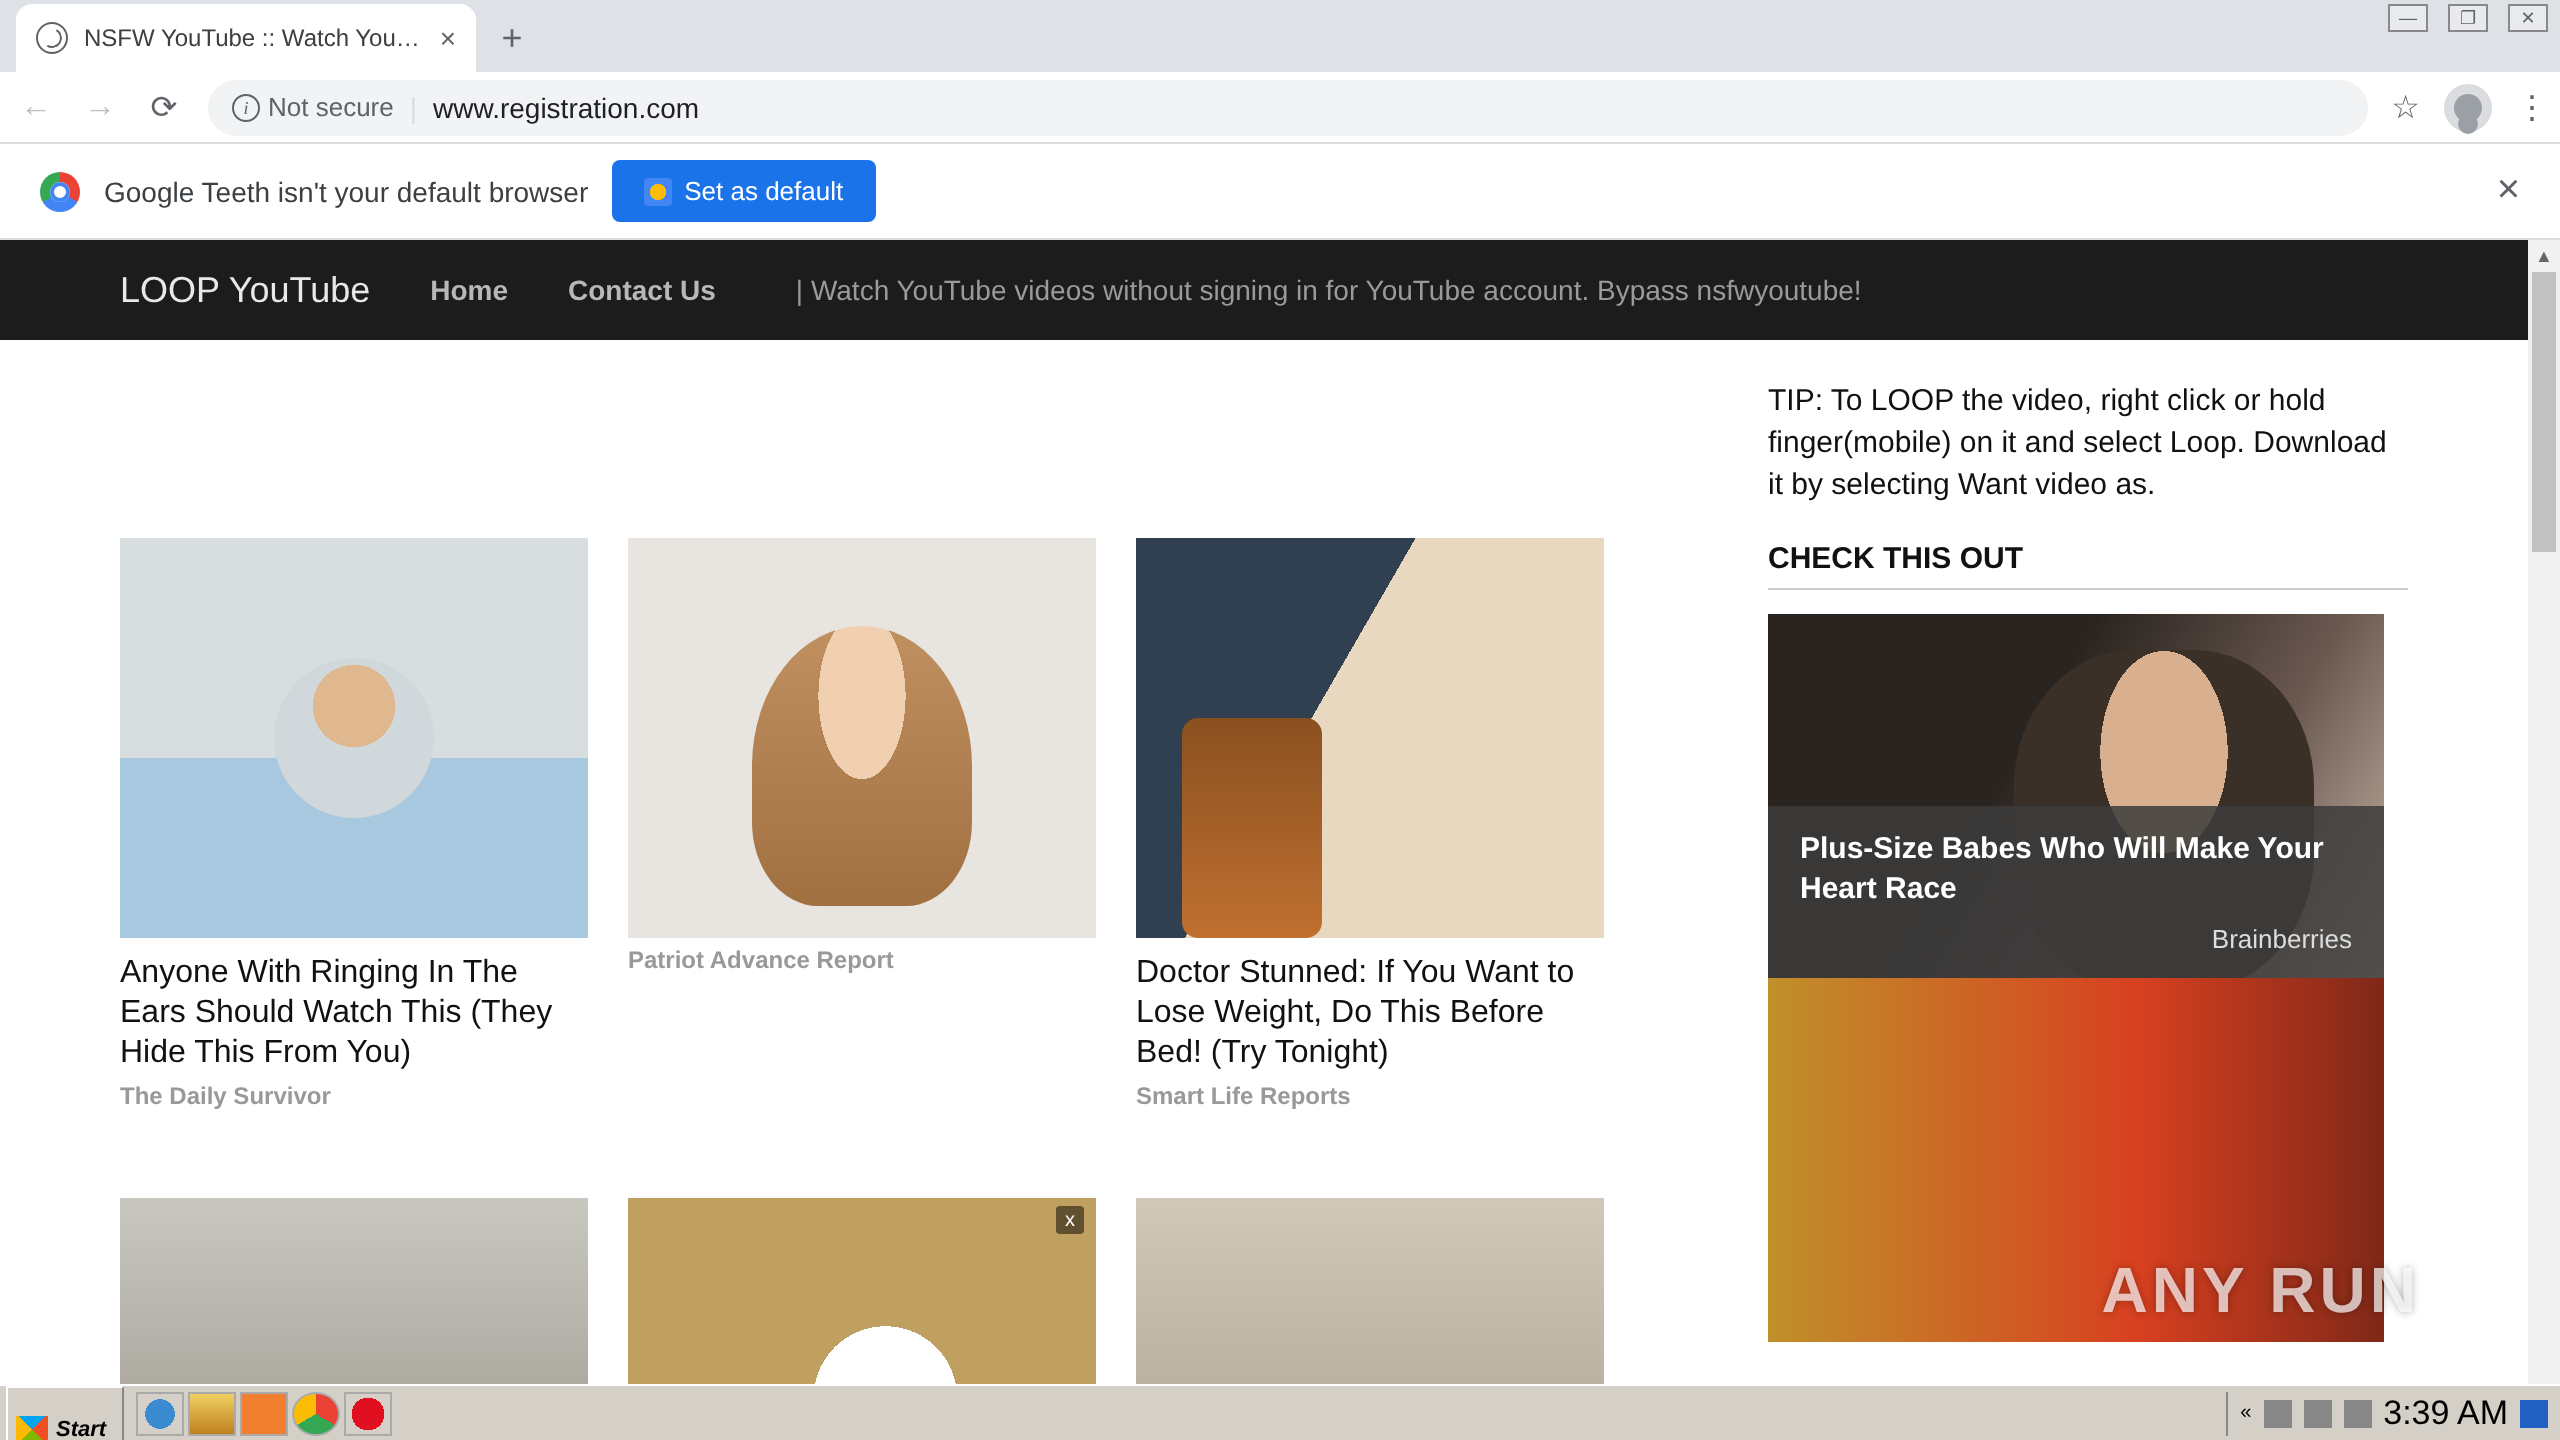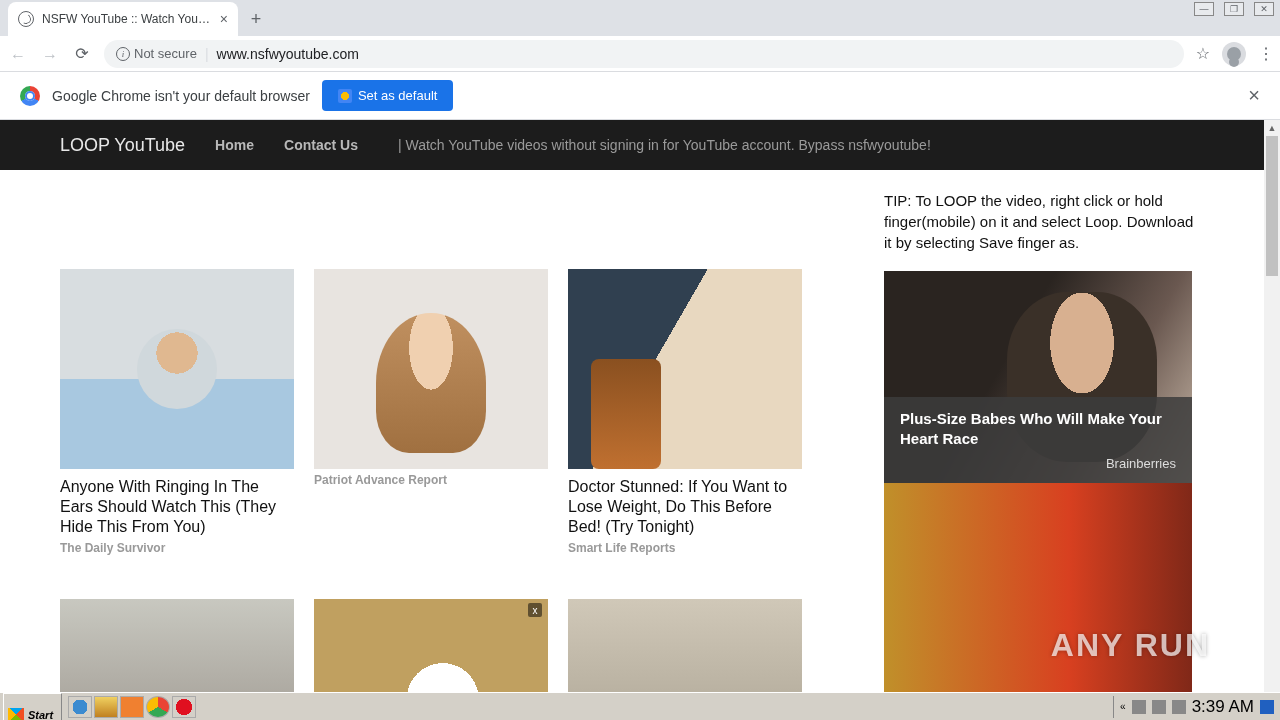--- a/index.html
+++ b/index.html
@@ -56,21 +56,21 @@
 .tip { font-size: 15px; color: #111; line-height: 1.4; margin-bottom: 18px; }
 
 .ad-grid { display: grid; grid-template-columns: repeat(3, 234px); gap: 20px; margin-top: 55px; }
 .ad-card { cursor: pointer; margin-top: 24px; }
 .ad-thumb { width: 234px; height: 200px; background: #ddd; position: relative; }
 .ad-title { font-size: 16px; color: #111; margin-top: 8px; line-height: 1.25; }
 .ad-src { font-size: 12px; color: #999; font-weight: bold; margin-top: 4px; }
 .ad-close-x { position: absolute; top: 4px; right: 6px; width: 14px; height: 14px; background: rgba(0,0,0,.5); color: #fff; font-size: 10px; display: flex; align-items: center; justify-content: center; border-radius: 2px; cursor: pointer; }
 
 .check-head { font-size: 15px; font-weight: bold; color: #111; border-bottom: 1px solid #ccc; padding-bottom: 6px; margin-bottom: 12px; }
-.cto-card { width: 308px; height: 212px; background: #888; position: relative; margin-bottom: 0; cursor: pointer; }
+.cto-card { width: 308px; height: 182px; background: #888; position: relative; margin-bottom: 0; cursor: pointer; }
 .cto-overlay { position: absolute; bottom: 0; left: 0; right: 0; background: rgba(60,60,60,.85); padding: 12px 16px; }
 .cto-title { color: #fff; font-size: 15px; font-weight: bold; line-height: 1.3; }
 .cto-src { color: #ddd; font-size: 13px; margin-top: 8px; text-align: right; }
 
 
 .th1 { background: linear-gradient(#d8dde0 55%, #a8c8e0 55%); }
 .th1::after { content: ""; position: absolute; left: 50%; top: 30%; width: 80px; height: 80px; background: radial-gradient(circle at 50% 30%, #e0b890 30%, transparent 30%), #d0d8dc; border-radius: 50%; transform: translateX(-50%); }
 .th2 { background: #e8e4e0; }
 .th2::after { content: ""; position: absolute; left: 50%; top: 22%; width: 110px; height: 140px; background: radial-gradient(ellipse at 50% 25%, #f0d0b0 28%, transparent 28%), linear-gradient(#c09060, #a07040); border-radius: 50% 50% 30% 30%; transform: translateX(-50%); }
 .th3 { background: linear-gradient(120deg, #304050 40%, #e8d8c0 40%); }
@@ -124,30 +124,30 @@
   <div class="addrbar">
     <span class="nav-btn disabled">←</span>
     <span class="nav-btn disabled">→</span>
     <span class="nav-btn">⟳</span>
     <div class="omnibox">
       <span class="info-chip">
         <span class="info-icon">i</span>
         <span>Not secure</span>
       </span>
       <span class="sep">|</span>
-      <span>www.nsfwyoutube.com</span>
+      <span>www.registration.com</span>
     </div>
     <span class="star">☆</span>
     <span class="avatar"></span>
     <span class="menu-dots">⋮</span>
   </div>
 
   <div class="infobar">
     <span class="chrome-logo"></span>
-    <span class="infobar-text">Google Chrome isn't your default browser</span>
+    <span class="infobar-text">Google Teeth isn't your default browser</span>
     <button class="default-btn">
       <span class="shield-mini"></span>
       <span>Set as default</span>
     </button>
     <span class="infobar-close">×</span>
   </div>
 
   <div class="content">
     <div class="scroll-area">
       <div class="site-nav">
@@ -182,21 +182,22 @@
                 <span class="ad-close-x">x</span>
               </div>
             </div>
             <div class="ad-card">
               <div class="ad-thumb th6"></div>
             </div>
           </div>
         </div>
 
         <div class="side-col">
-          <div class="tip">TIP: To LOOP the video, right click or hold finger(mobile) on it and select Loop. Download it by selecting Save finger as.</div>
+          <div class="tip">TIP: To LOOP the video, right click or hold finger(mobile) on it and select Loop. Download it by selecting Want video as.</div>
+          <div class="check-head">CHECK THIS OUT</div>
           <div class="cto-card cto1">
             <div class="cto-overlay">
               <div class="cto-title">Plus-Size Babes Who Will Make Your Heart Race</div>
               <div class="cto-src">Brainberries</div>
             </div>
           </div>
           <div class="cto-card cto2"></div>
         </div>
       </div>
 

